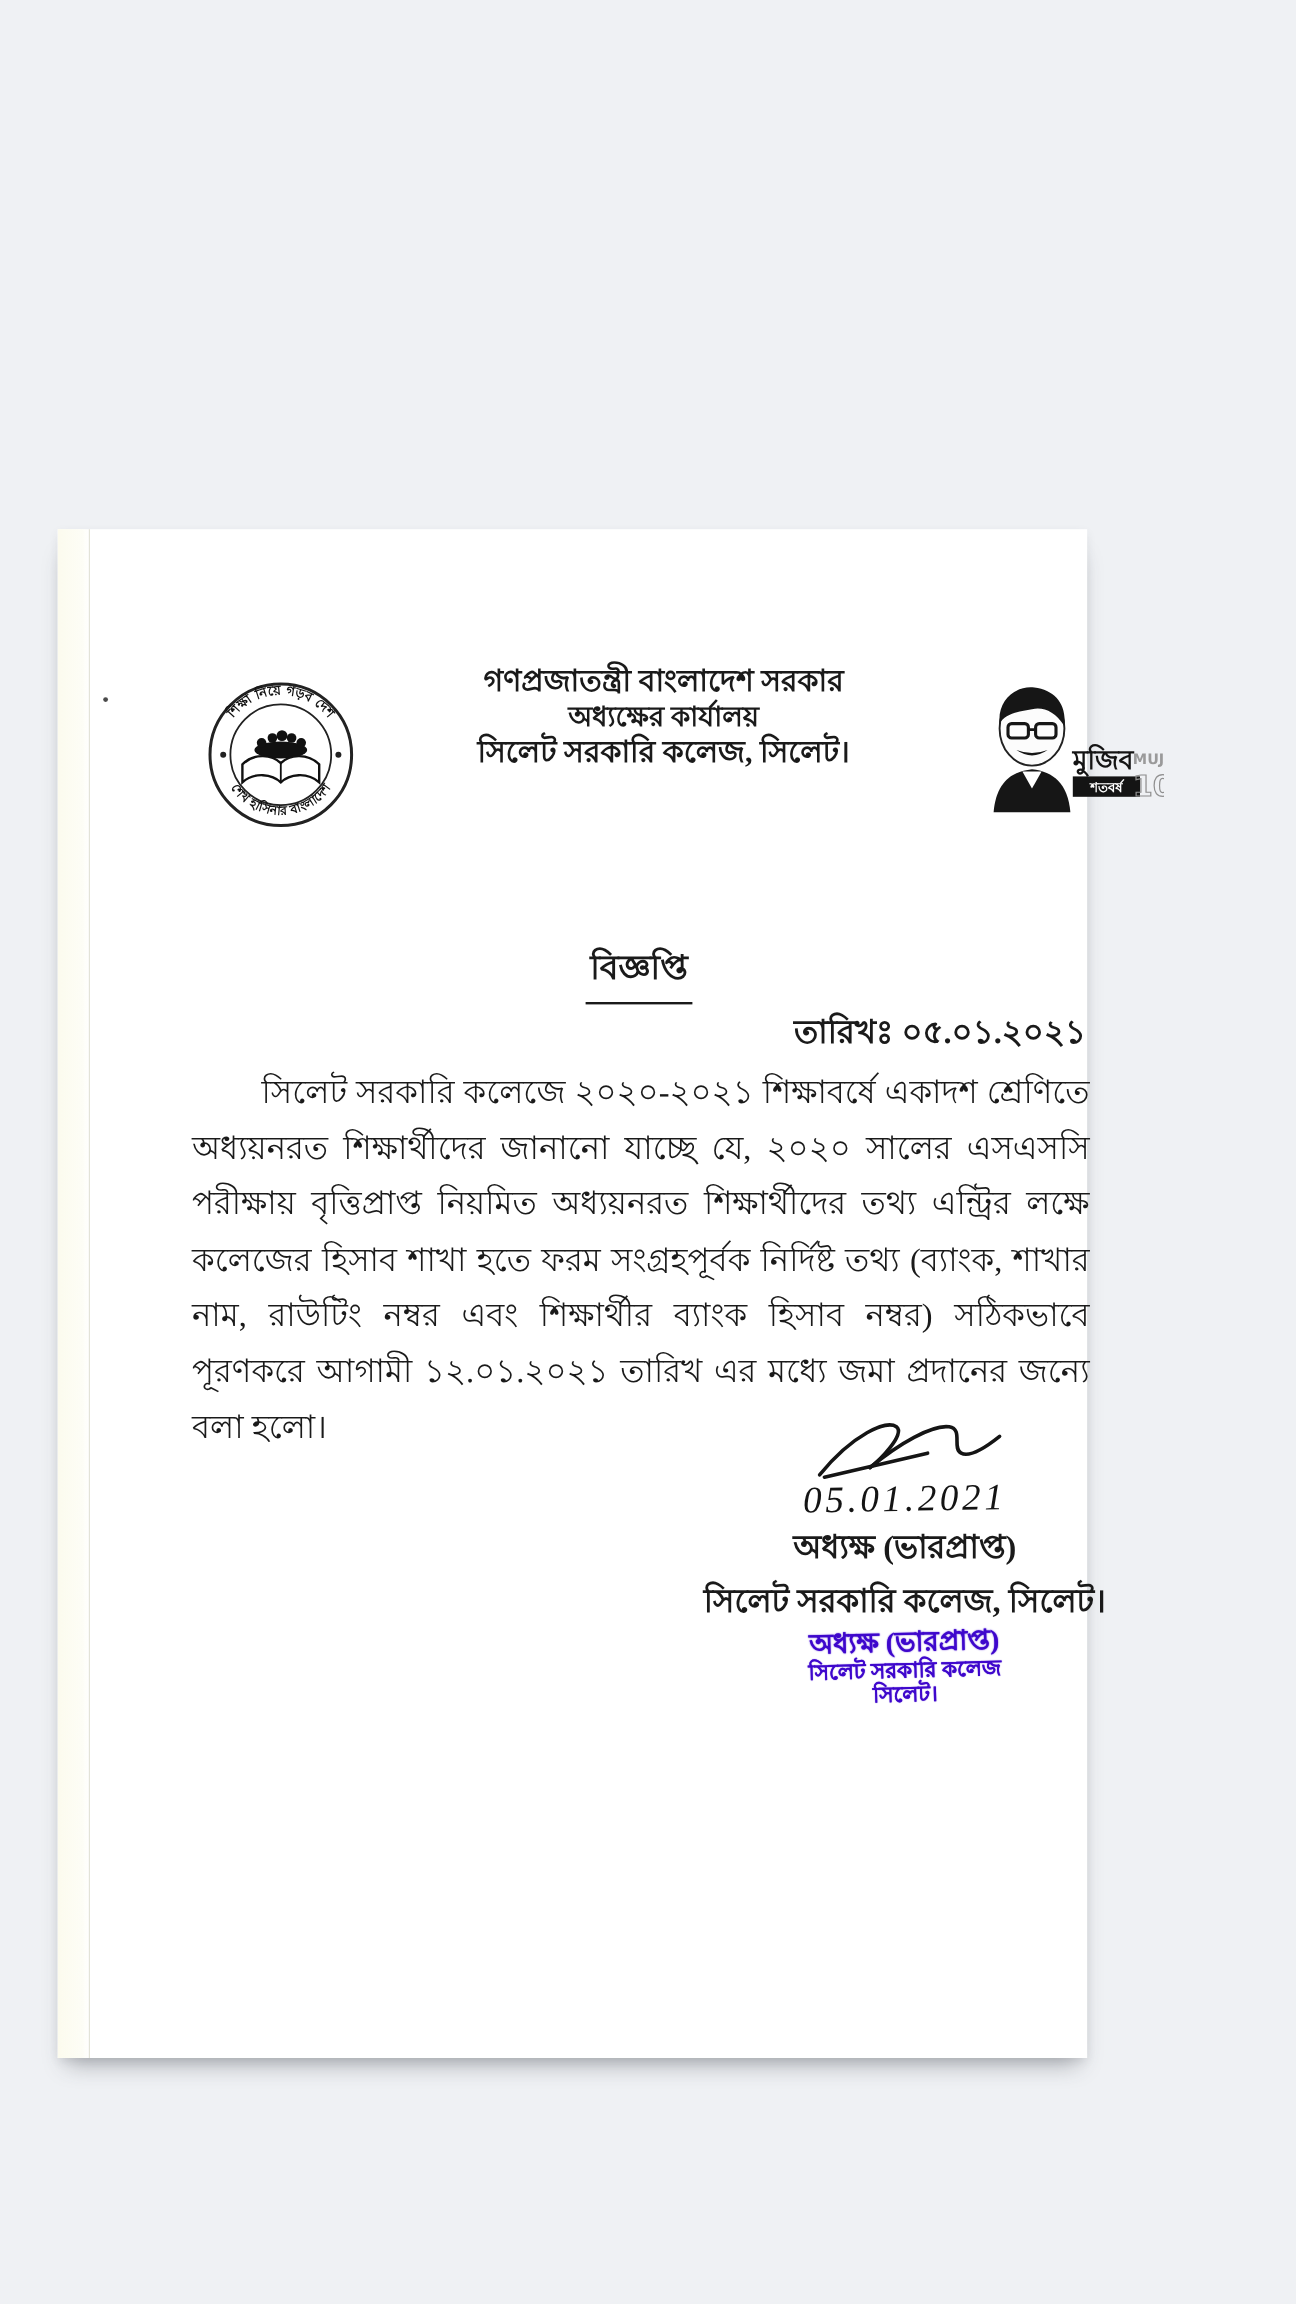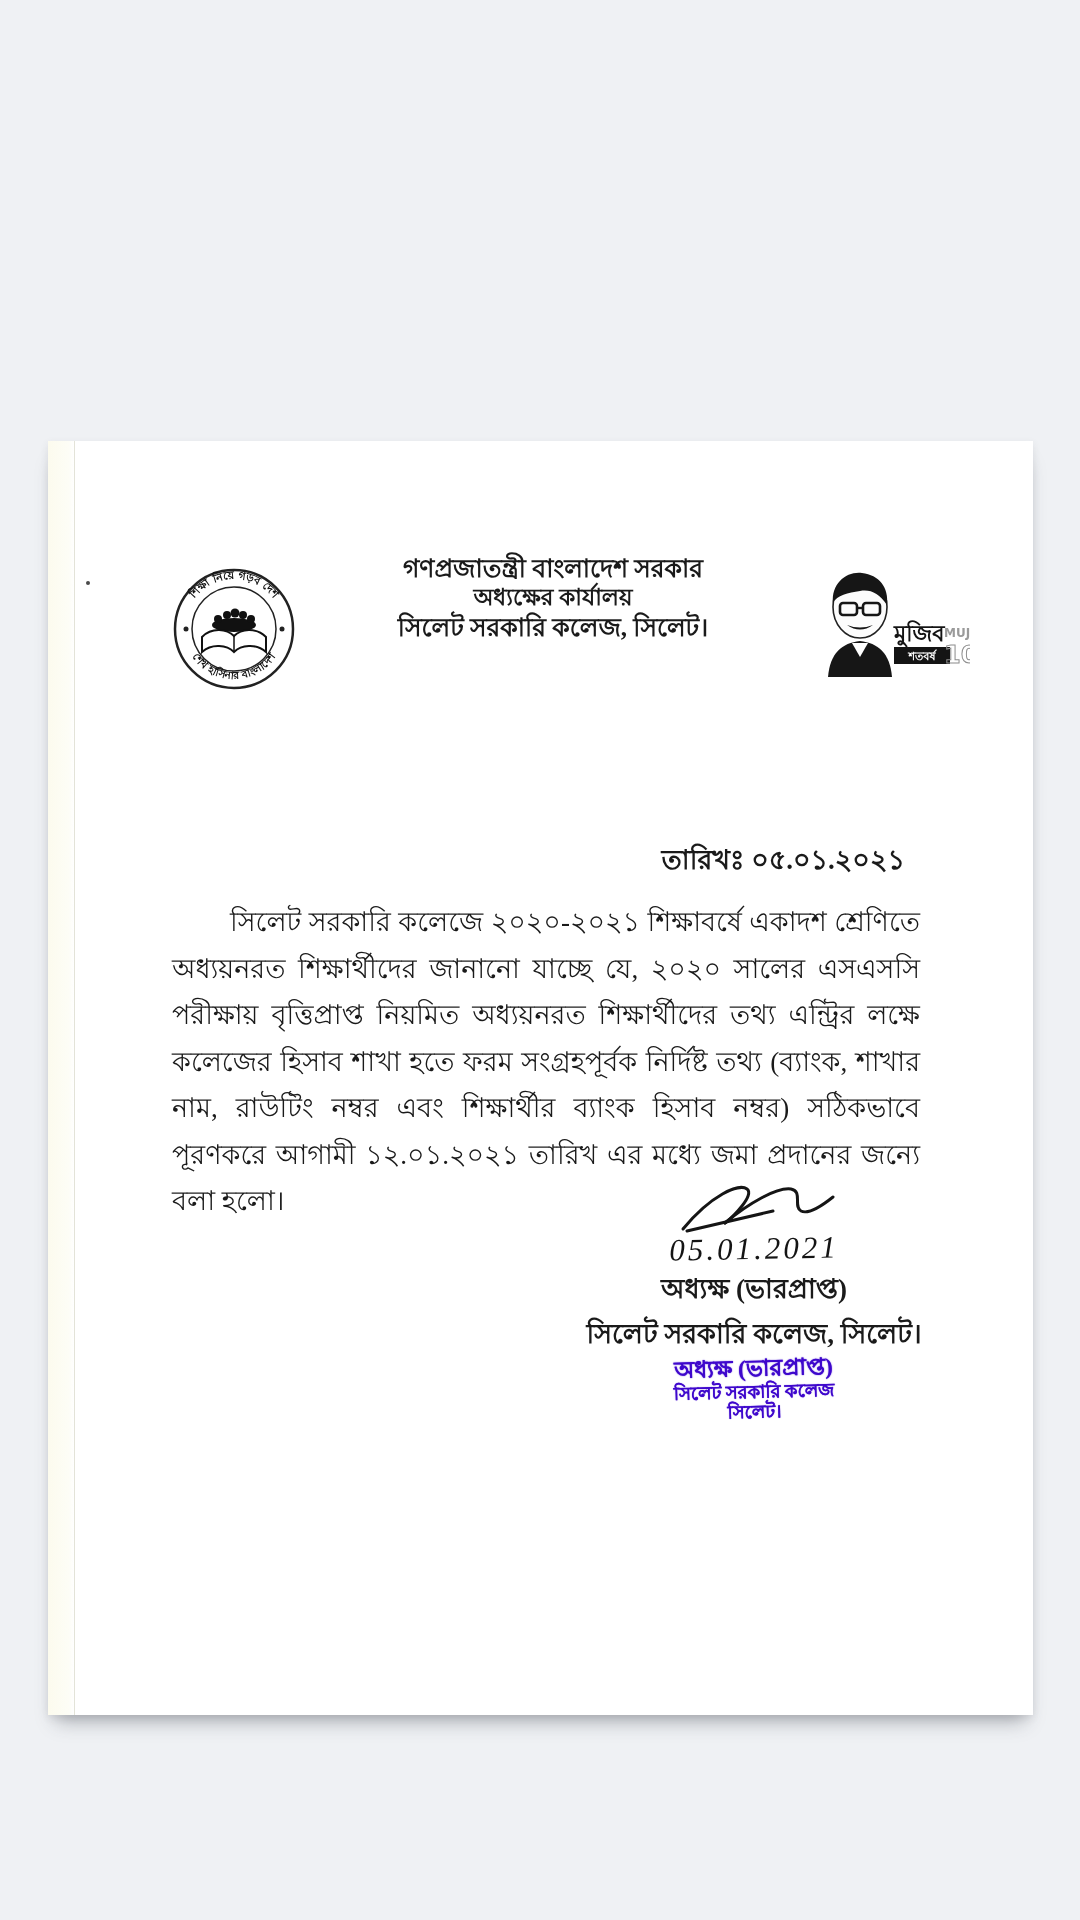--- a/index.html
+++ b/index.html
@@ -5,21 +5,21 @@
   html,body{margin:0;padding:0;}
   body{
     width:1080px;height:1920px;
     background:#eff1f4;
     font-family:"Liberation Serif","DejaVu Serif",serif;
     color:#1a1a1a;
     position:relative;
     overflow:hidden;
   }
   .paper{
-    position:absolute;left:48px;top:441px;width:985px;height:1274px;
+    position:absolute;left:48px;top:441px;width:858px;height:1274px;
     background:#ffffff;
     box-shadow:0 14px 18px -8px rgba(55,60,70,.38), 0 3px 8px rgba(55,60,70,.10);
   }
   .edge-strip{
     position:absolute;left:0;top:0;width:26px;height:100%;
     background:linear-gradient(to right,#fcfbee 0%,#fdfdf6 80%,rgba(253,253,246,0));
     border-right:1px solid rgba(140,140,140,.22);
   }
   .dot-artifact{
     position:absolute;left:38px;top:140px;width:4px;height:4px;border-radius:50%;
@@ -37,21 +37,21 @@
   .seal{left:124px;top:126px;width:124px;height:124px;}
   .mujib{left:750px;top:118px;width:172px;height:118px;}
   
   .title-row{left:112px;top:344px;width:745px;text-align:center;}
   .notice-title{
     display:inline-block;font-size:28px;font-weight:600;
     border-bottom:2.5px solid #1a1a1a;padding:0 4px 3px;
   }
   .date-row{left:112px;top:398px;width:745px;text-align:right;font-size:27px;font-weight:600;}
   .body-text{
-    left:112px;top:446px;width:748px;margin:12px;
+    left:112px;top:446px;width:748px;margin:0;
     font-size:27px;line-height:46.5px;font-weight:500;
     text-align:justify;text-indent:58px;
   }
   
   .sig-block{left:446px;top:736px;width:520px;text-align:center;}
   .sig-svg{display:block;width:170px;height:62px;margin:0 auto;transform:translateX(8px);}
   .hw-date{
     font-style:italic;font-size:31px;letter-spacing:3px;margin-top:-8px;
     color:#141414;transform:rotate(-1deg);
   }
@@ -118,20 +118,23 @@
       </g>
       <g>
         <text x="96" y="82" font-size="22" font-weight="bold" fill="#141414">মুজিব</text>
         <rect x="96" y="88" width="56" height="17" fill="#141414"></rect>
         <text x="124" y="101" font-size="11" font-weight="bold" fill="#ffffff" text-anchor="middle">শতবর্ষ</text>
         <text x="146" y="78" font-size="12" font-weight="bold" fill="#9a9a9a">MUJIB</text>
         <text x="146" y="104" font-size="24" font-weight="bold" fill="none" stroke="#8f8f8f" stroke-width="1">100</text>
       </g>
     </svg>
 
+    <div class="abs title-row">
+      <span class="notice-title">বিজ্ঞপ্তি</span>
+    </div>
 
     <div class="abs date-row">তারিখঃ ০৫.০১.২০২১</div>
 
     <p class="abs body-text">সিলেট সরকারি কলেজে ২০২০-২০২১ শিক্ষাবর্ষে একাদশ শ্রেণিতে অধ্যয়নরত শিক্ষার্থীদের জানানো যাচ্ছে যে, ২০২০ সালের এসএসসি পরীক্ষায় বৃত্তিপ্রাপ্ত নিয়মিত অধ্যয়নরত শিক্ষার্থীদের তথ্য এন্ট্রির লক্ষে কলেজের হিসাব শাখা হতে ফরম সংগ্রহপূর্বক নির্দিষ্ট তথ্য (ব্যাংক, শাখার নাম, রাউটিং নম্বর এবং শিক্ষার্থীর ব্যাংক হিসাব নম্বর) সঠিকভাবে পূরণকরে আগামী ১২.০১.২০২১ তারিখ এর মধ্যে জমা প্রদানের জন্যে বলা হলো।</p>
 
     <div class="abs sig-block">
       <svg class="sig-svg" viewBox="0 0 170 62">
         <g fill="none" stroke="#151515" stroke-width="3" stroke-linecap="round">
           <path d="M 6 52 C 34 18 62 6 70 12 C 78 18 56 40 48 46"></path>
           <path d="M 10 54 L 96 34"></path>

